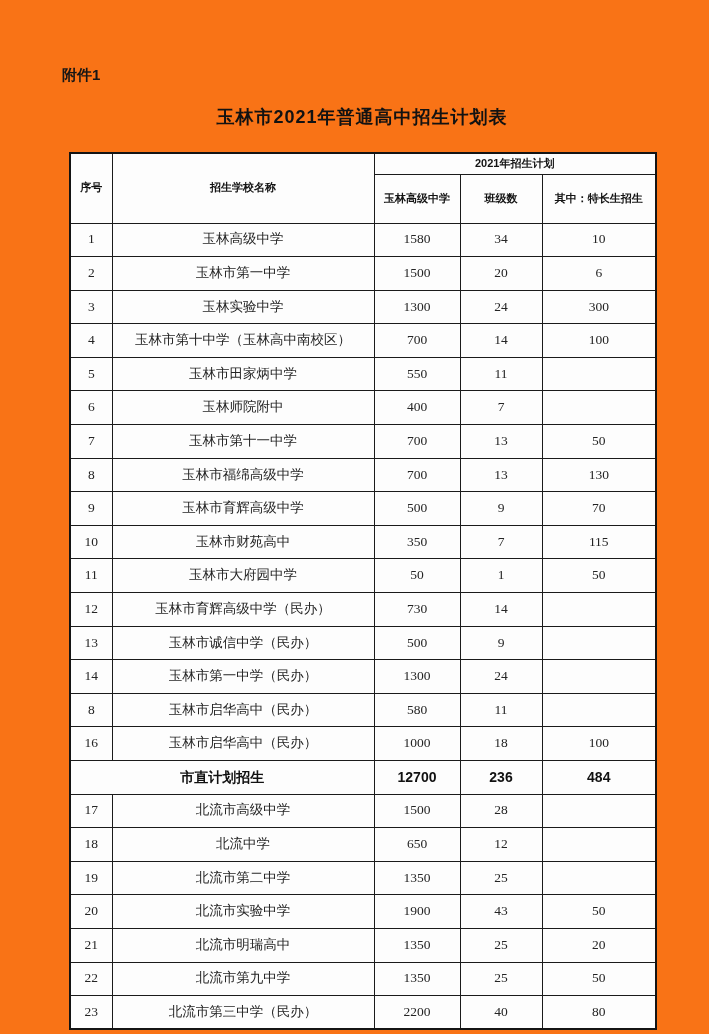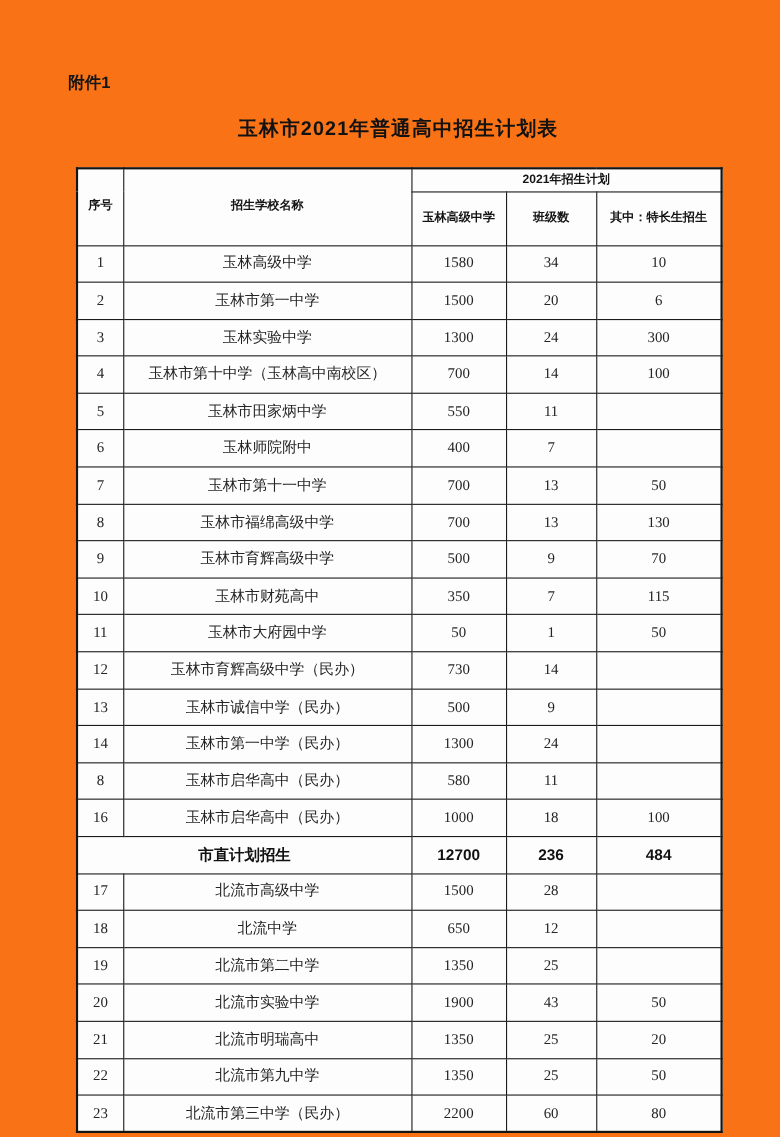--- a/index.html
+++ b/index.html
@@ -246,18 +246,18 @@
           <td class="row-number">22</td>
           <td class="school-cell">北流市第九中学</td>
           <td class="total-cell">1350</td>
           <td class="class-cell">25</td>
           <td class="special-cell">50</td>
         </tr>
         <tr>
           <td class="row-number">23</td>
           <td class="school-cell">北流市第三中学（民办）</td>
           <td class="total-cell">2200</td>
-          <td class="class-cell">60</td>
+          <td class="class-cell">40</td>
           <td class="special-cell">80</td>
         </tr>
       </tbody>
   </table>
 </div>
 
 </body></html>

